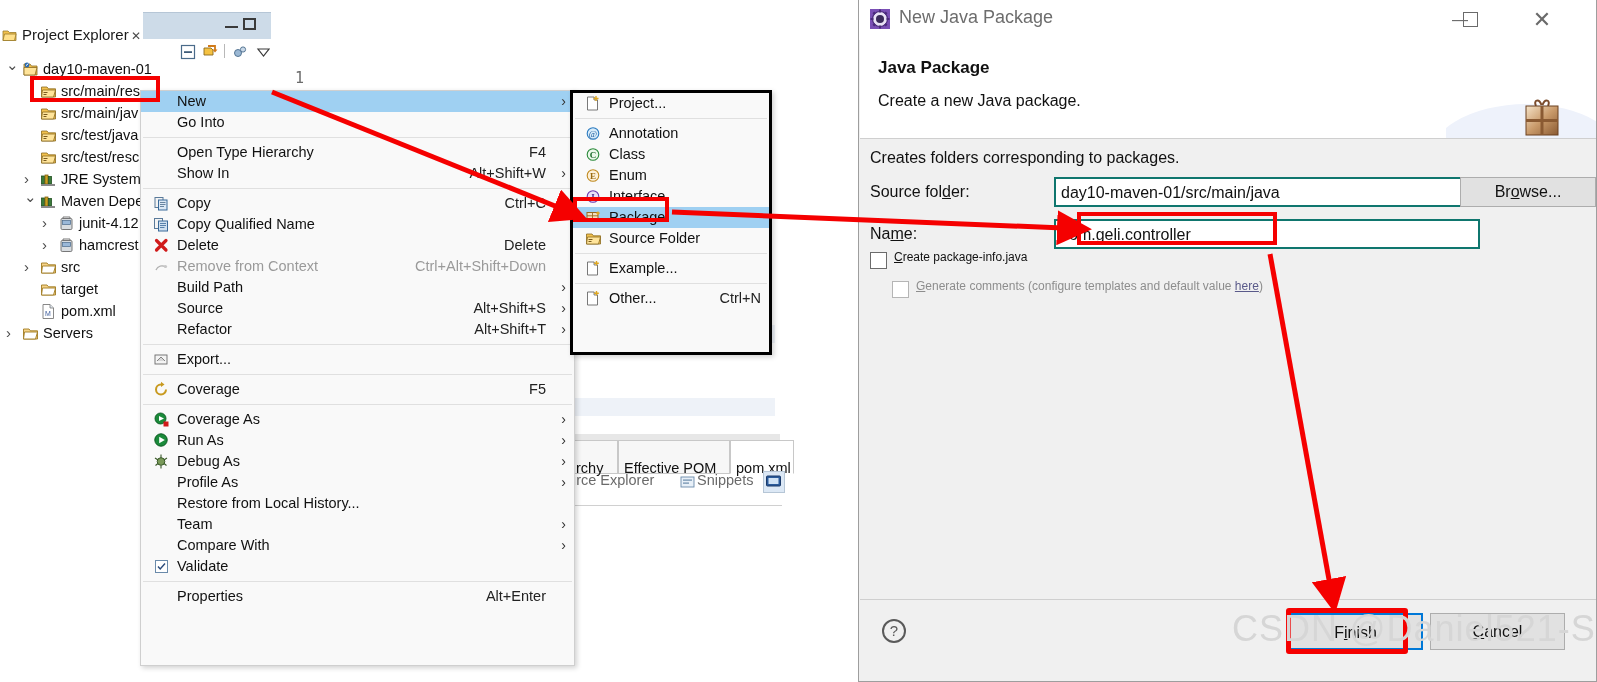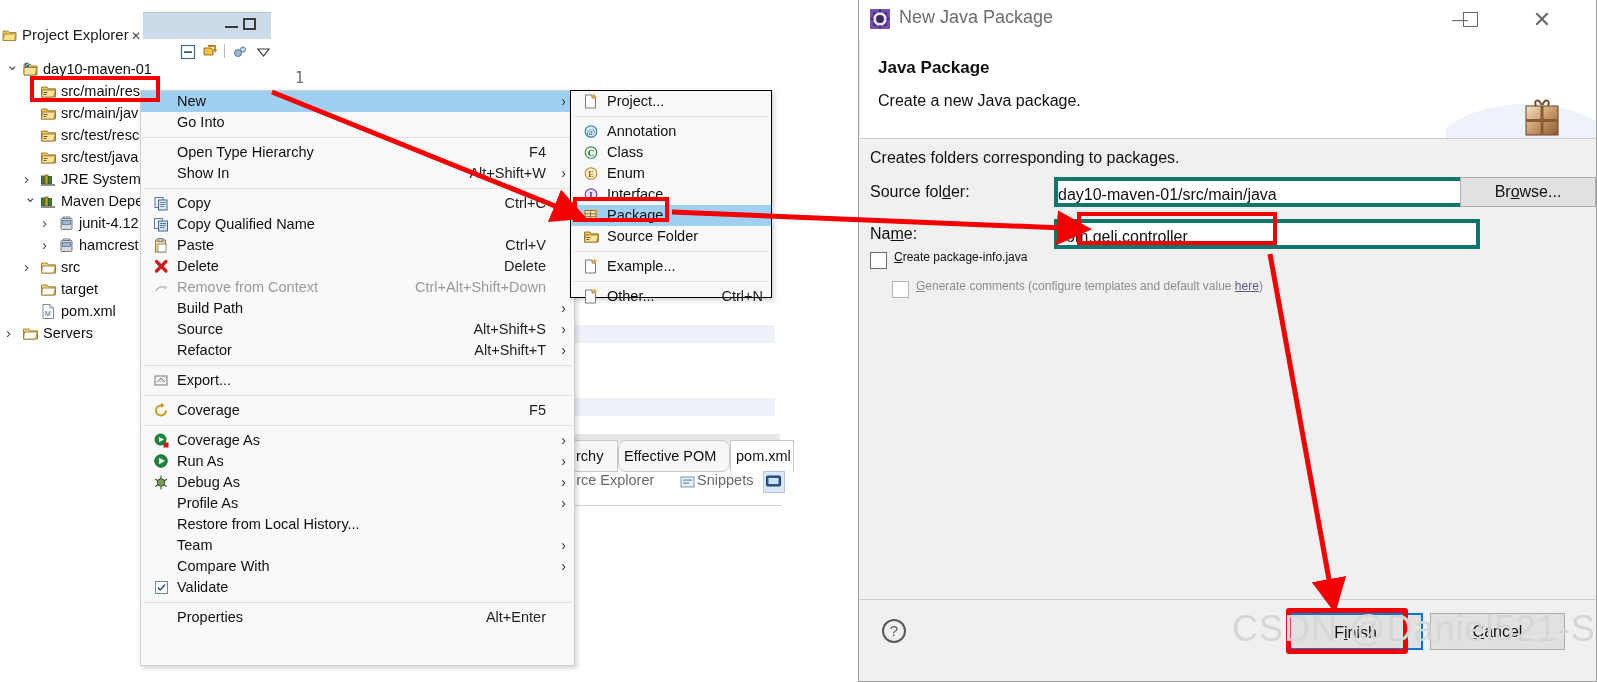--- a/index.html
+++ b/index.html
@@ -41,21 +41,21 @@
   .lnum { position:absolute; left:8px; width:26px; text-align:right; color:#6b6b6b; font-size:15px;}
   .fold { position:absolute; left:40px; color:#6b6b6b; font-size:12px; }
   .ctext { position:absolute; left:48px; }
   .c-tag { color:#3f3f3f; }
   .c-str { color:#2a2aff; font-style:italic; }
   .c-val { color:#111; font-weight:bold; }
 
   
   .lower-strip { position:absolute; left:270px; top:325px; width:505px; height:18px; background:#eef2f8; }
   .pom-tabs { position:absolute; left:570px; top:440px; width:210px; height:24px; }
-  .pom-tab { position:absolute; top:0; height:32px; line-height:23px; font-size:14.5px; color:#111; border:1px solid #c8c8c8; background:#f7f7f7; padding:4px 5px;}
+  .pom-tab { position:absolute; top:0; height:24px; line-height:23px; font-size:14.5px; color:#111; border:1px solid #c8c8c8; background:#f7f7f7; padding:16px 5px;}
   .pom-tab.active { background:#fff; border-bottom:1px solid #fff; }
   .pom-tabs-bg { position:absolute; left:555px; top:434px; width:225px; height:9px; background:#e7e7e7;}
   .bottom-views { position:absolute; left:560px; top:470px; width:225px; height:26px; font-size:14.5px; color:#6a6a6a;}
   .bottom-views .bv { position:absolute; white-space:nowrap; }
   .bv-sep { position:absolute; left:560px; top:505px; width:222px; height:1px; background:#d0d0d0;}
 
   
   .ctxmenu {
     position:absolute; left:140px; top:90px; width:435px; height:576px;
     background:#f9f9f9; border:1px solid #cfcfcf;
@@ -66,22 +66,22 @@
   .mi .mi-icon { position:absolute; left:12px; top:2px; width:17px; height:17px; }
   .mi .mi-label { position:absolute; left:36px; }
   .mi .mi-accel { position:absolute; right:28px; color:#222; }
   .mi .mi-arrow { position:absolute; right:8px; color:#333; font-size:11px; }
   .mi.sel { background:#9fd0f2; }
   .mi.disabled .mi-label, .mi.disabled .mi-accel { color:#9a9a9a; }
   .msep-full { height:1px; background:#e0e0e0; margin:4px 2px; }
 
   
   .submenu {
-    position:absolute; left:570px; top:90px; width:202px; height:208px;
-    background:#f9f9f9; border:1px solid #000000;
+    position:absolute; left:570px; top:90px; width:202px; height:265px;
+    background:#f9f9f9; border:3px solid #000000;
     box-shadow: 2px 2px 5px rgba(0,0,0,0.18);
     font-size:14.5px; color:#111;
   }
   .submenu .mi .mi-accel { right:8px; }
 
   
   .dialog {
     position:absolute; left:858px; top:0px; width:739px; height:682px;
     background:#f0f0f0; border:1px solid #9e9e9e; border-top:none;
   }
@@ -95,21 +95,21 @@
   .dlg-head-desc { position:absolute; left:18px; top:52px; font-size:16px; color:#111; }
   .dlg-head-sep { position:absolute; left:1px; top:138px; width:736px; height:1px; background:#cfcfcf;}
   .gift-wrap { position:absolute; right:0px; top:40px; width:150px; height:98px; overflow:hidden;}
   .gift-swoosh { position:absolute; right:-30px; top:24px; width:200px; height:120px; border-radius:50%; background:#eef2fb;}
   .gift { position:absolute; right:32px; top:16px; width:44px; height:42px; }
 
   .dlg-body { position:absolute; left:1px; top:139px; width:736px; height:460px; background:#f0f0f0; }
   .dlg-hint { position:absolute; left:10px; top:10px; font-size:16px; color:#111; }
   .fld-label { position:absolute; font-size:16px; color:#111; }
   .fld-label u { text-decoration:underline; }
-  .txtfield { position:absolute; background:#fff; border:4px solid #0f766e; font-size:16px; color:#111; line-height:28px; height:30px; }
+  .txtfield { position:absolute; background:#fff; border:2px solid #0f766e; font-size:16px; color:#111; padding-left:5px; line-height:28px; height:30px; }
   .btn { position:absolute; background:#e1e1e1; border:1px solid #adadad; font-size:16px; color:#111; text-align:center; }
   .cbx { position:absolute; width:17px; height:17px; background:#fff; border:1px solid #6b6b6b; }
   .cbx.disabled { border-color:#b5b5b5; }
   .cbx-label { position:absolute; font-size:12px; color:#111; }
   .cbx-label.disabled { color:#8d8d8d; }
   .link { color:#5a5a8a; text-decoration:underline; }
 
   .dlg-foot { position:absolute; left:1px; top:599px; width:736px; height:82px; background:#f0f0f0; }
   .dlg-foot-sep { position:absolute; left:0px; top:0px; width:736px; height:1px; background:#cfcfcf;}
   .help-icon { position:absolute; left:22px; top:20px; width:24px; height:24px; border:2px solid #5a5a5a; border-radius:50%; color:#5a5a5a; font-size:15px; text-align:center; line-height:20px;}
@@ -206,31 +206,31 @@
           <span class="tlabel" style="left: 61px;">src/main/jav</span>
         </div>
         <div class="trow">
           <span class="ticon" style="left: 40px;">
             <svg width="17" height="17" viewBox="0 0 17 17">
               <path d="M1.5 4 L7 4 L8.5 5.8 L15.5 5.8 L15.5 14 L1.5 14 Z" fill="#f2c14e" stroke="#8a6a20" stroke-width="0.8"></path>
               <path d="M2.5 7 L15.5 7 L13.5 14 L1.5 14 Z" fill="#ffe49a" stroke="#8a6a20" stroke-width="0.8"></path>
               <path d="M3.5 9.5 L7.5 9.5 M3.5 11.5 L6.5 11.5" stroke="#6a4a10" stroke-width="0.9"></path>
             </svg>
           </span>
-          <span class="tlabel" style="left: 61px;">src/test/resc</span>
+          <span class="tlabel" style="left: 61px;">src/test/java</span>
         </div>
         <div class="trow">
           <span class="ticon" style="left: 40px;">
             <svg width="17" height="17" viewBox="0 0 17 17">
               <path d="M1.5 4 L7 4 L8.5 5.8 L15.5 5.8 L15.5 14 L1.5 14 Z" fill="#f2c14e" stroke="#8a6a20" stroke-width="0.8"></path>
               <path d="M2.5 7 L15.5 7 L13.5 14 L1.5 14 Z" fill="#ffe49a" stroke="#8a6a20" stroke-width="0.8"></path>
               <path d="M3.5 9.5 L7.5 9.5 M3.5 11.5 L6.5 11.5" stroke="#6a4a10" stroke-width="0.9"></path>
             </svg>
           </span>
-          <span class="tlabel" style="left: 61px;">src/test/java</span>
+          <span class="tlabel" style="left: 61px;">src/test/resc</span>
         </div>
         <div class="trow">
           <span class="twist" style="left: 24px; font-size: 15px;">›</span>
           <span class="ticon" style="left: 40px;">
             <svg width="17" height="17" viewBox="0 0 17 17">
               <rect x="1.5" y="5" width="3" height="8" fill="#3a7a3a" stroke="#205020" stroke-width="0.8"></rect>
               <rect x="5" y="4" width="3" height="9" fill="#c8a020" stroke="#806010" stroke-width="0.8"></rect>
               <rect x="8.5" y="5.5" width="3" height="7.5" fill="#3a7a3a" stroke="#205020" stroke-width="0.8"></rect>
               <rect x="1" y="13" width="14" height="2" fill="#8a8a8a"></rect>
             </svg>
@@ -324,21 +324,21 @@
         <span class="ctext" style="top:24px;left:78px;"><span class="c-tag">&lt;modelVersion&gt;</span><span class="c-val">4.0.0</span><span class="c-tag">&lt;/modelVersion&gt;</span></span>
       </div>
     </div>
 
     <div class="lower-strip"></div>
     <div style="position:absolute;left:270px;top:398px;width:505px;height:18px;background:#eef2f8;"></div>
 
     <div class="pom-tabs-bg"></div>
     <div class="pom-tabs">
       <div class="pom-tab" style="left:0px;width:48px;">rchy</div>
-      <div class="pom-tab" style="left:48px;width:112px;border-radius:8px;">Effective POM</div>
+      <div class="pom-tab" style="left:48px;width:112px;">Effective POM</div>
       <div class="pom-tab active" style="left:160px;width:64px;">pom.xml</div>
     </div>
 
     <div class="bottom-views">
       <span class="bv" style="left:0px;top:2px;">ource Explorer</span>
       <span style="position:absolute;left:120px;top:5px;">
         <svg width="15" height="14" viewBox="0 0 15 14">
             <rect x="1" y="2" width="13" height="10" fill="#e8f0f8" stroke="#6a8aaa" stroke-width="0.9"></rect>
             <rect x="3" y="4.5" width="9" height="1.2" fill="#6a8aaa"></rect>
             <rect x="3" y="7.5" width="6" height="1.2" fill="#6a8aaa"></rect>
@@ -387,31 +387,20 @@
       </div>
       <div class="mi">
         <span class="mi-icon">
           <svg width="17" height="17" viewBox="0 0 17 17">
             <rect x="1.5" y="2.5" width="8" height="10" fill="#f4f4f4" stroke="#5a7a9a" stroke-width="1"></rect>
             <rect x="5.5" y="5" width="9" height="10" fill="#cfe0f0" stroke="#3a6a9a" stroke-width="1"></rect>
             <path d="M7 7.5 L13 7.5 M7 9.5 L13 9.5 M7 11.5 L11.5 11.5" stroke="#3a6a9a" stroke-width="0.8"></path>
           </svg>
         </span>
         <span class="mi-label">Copy Qualified Name</span>
-      </div>
-      <div class="mi">
-        <span class="mi-icon">
-          <svg width="17" height="17" viewBox="0 0 17 17">
-            <rect x="2.5" y="3" width="10" height="12" fill="#f2d9a0" stroke="#9a7a30" stroke-width="1"></rect>
-            <rect x="5" y="1.5" width="5" height="3" fill="#c8c8c8" stroke="#7a7a7a" stroke-width="0.9"></rect>
-            <rect x="5" y="7" width="8" height="8" fill="#fff" stroke="#8a8a8a" stroke-width="0.9"></rect>
-          </svg>
-        </span>
-        <span class="mi-label">Paste</span>
-        <span class="mi-accel">Ctrl+V</span>
       </div>
       <div class="mi">
         <span class="mi-icon">
           <svg width="17" height="17" viewBox="0 0 17 17">
             <path d="M3.5 3.5 L13 13 M13 3.5 L3.5 13" stroke="#d01a1a" stroke-width="3.2" stroke-linecap="round"></path>
           </svg>
         </span>
         <span class="mi-label">Delete</span>
         <span class="mi-accel">Delete</span>
       </div>

